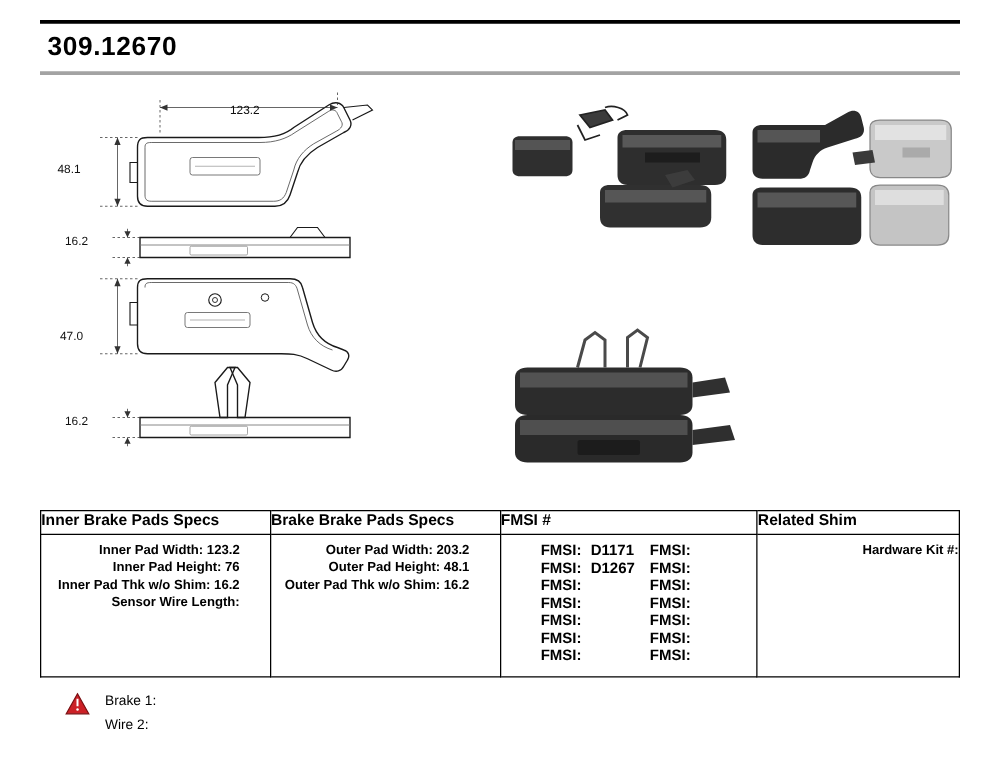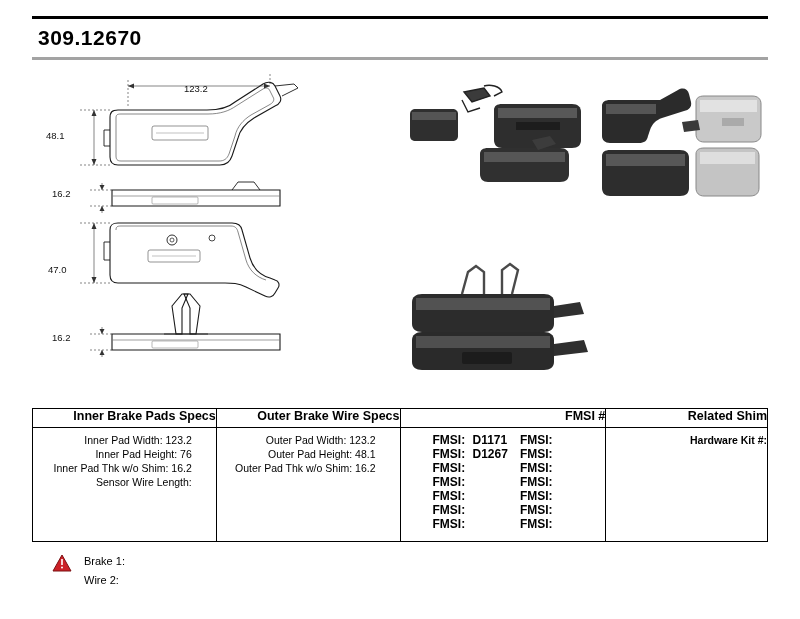--- a/index.html
+++ b/index.html
@@ -66,34 +66,34 @@
     border: 1.5px solid #000;
     border-collapse: collapse;
     table-layout: fixed;
   }
   .spec-table td, .spec-table th {
     border: 1.5px solid #000;
     vertical-align: top;
     padding: 0;
   }
   .col-head {
-    text-align: right;
+    text-align: left;
     font-size: 12.5px;
     font-weight: bold;
     padding: 5px 2px 6px 2px;
     height: 18px;
   }
   .cell-body {
     padding: 5px 6px 10px 6px;
     font-size: 10.5px;
     line-height: 14px;
   }
   .row-right {
     text-align: right;
-    font-weight: normal;
+    font-weight: bold;
     padding-right: 18px;
   }
   .fmsi-grid {
     display: flex;
     font-size: 12px;
     line-height: 14px;
     font-weight: bold;
     padding-left: 24px;
   }
   .fmsi-col {
@@ -329,36 +329,36 @@
 <table class="spec-table">
   <colgroup>
     <col style="width:25%">
     <col style="width:25%">
     <col style="width:28%">
     <col style="width:22%">
   </colgroup>
   <tbody>
       <tr>
     <th class="col-head">Inner Brake Pads Specs</th>
-    <th class="col-head">Outer Brake Wire Specs</th>
+    <th class="col-head">Brake Brake Pads Specs</th>
     <th class="col-head">FMSI #</th>
     <th class="col-head">Related Shim</th>
   </tr>
   <tr>
     <td>
       <div class="cell-body">
         <div class="row-right">Inner Pad Width: 123.2</div>
         <div class="row-right">Inner Pad Height: 76</div>
         <div class="row-right">Inner Pad Thk w/o Shim: 16.2</div>
         <div class="row-right">Sensor Wire Length:</div>
       </div>
     </td>
     <td>
       <div class="cell-body">
-        <div class="row-right">Outer Pad Width: 123.2</div>
+        <div class="row-right">Outer Pad Width: 203.2</div>
         <div class="row-right">Outer Pad Height: 48.1</div>
         <div class="row-right">Outer Pad Thk w/o Shim: 16.2</div>
       </div>
     </td>
     <td>
       <div class="cell-body" style="padding-left:0;">
         <div class="fmsi-grid">
           <div class="fmsi-col">
             <div class="fmsi-row"><span class="lbl">FMSI:</span><span>D1171</span></div>
             <div class="fmsi-row"><span class="lbl">FMSI:</span><span>D1267</span></div>

